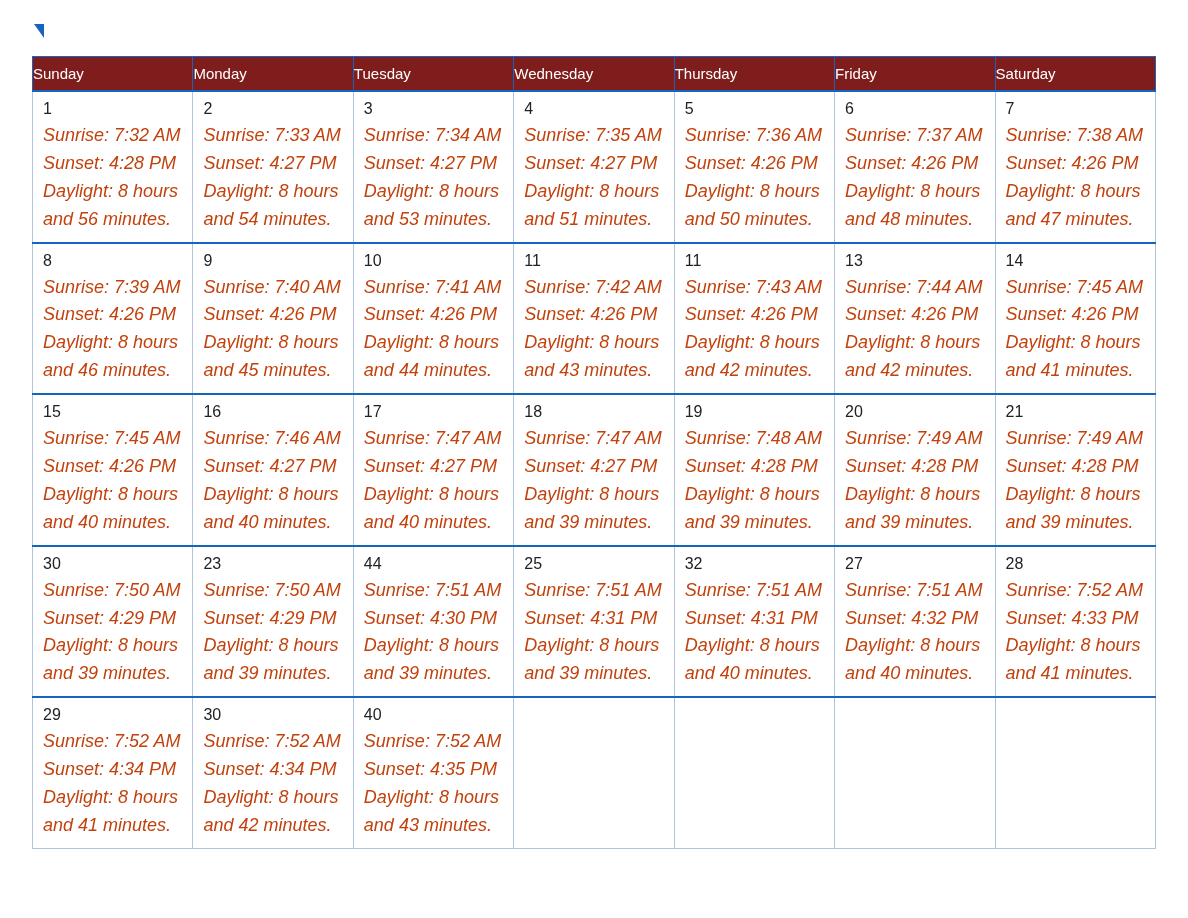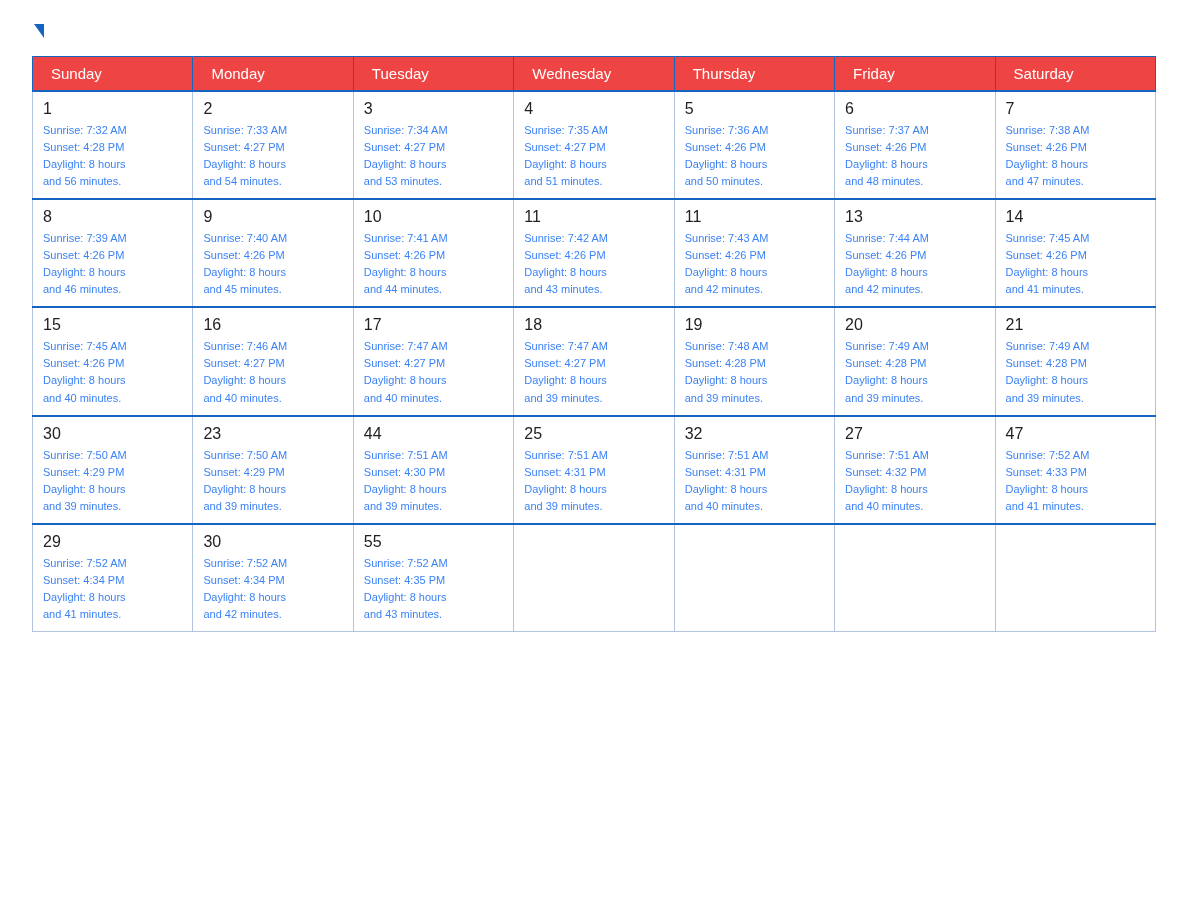--- a/index.html
+++ b/index.html
@@ -60,49 +60,50 @@
       font-size: 20px;
       color: #444;
       margin-top: 4px;
     }
     .calendar-table {
       width: 100%;
       border-collapse: collapse;
       border: 1.5px solid #1565c0;
     }
     .calendar-table th {
-      background-color: #ef4444;
+      background-color: #7f1d1d;
       color: #fff;
       font-size: 15px;
       font-weight: normal;
       text-align: left;
-      padding: 8px 18px;
+      padding: 8px 0;
       border: 1px solid #1565c0;
     }
     .calendar-table td {
       vertical-align: top;
       padding: 8px 10px;
       border: 1px solid #b0c4de;
       font-size: 13px;
       color: #222;
       background: #fff;
       width: calc(100% / 7);
       min-height: 110px;
     }
     .day-number {
       font-size: 16px;
       font-weight: normal;
       color: #222;
       display: block;
       margin-bottom: 4px;
     }
     .day-info {
-      font-size: 11px;
+      font-size: 18px;
       line-height: 1.55;
-      color: #3b82f6;
+      color: #c2410c;
+      font-style: italic;
     }
     .empty-cell {
       background: #fff;
     }
     tr.week-row td {
       border-top: 2px solid #1565c0;
     }
   </style>
 </head>
 <body>
@@ -245,35 +246,35 @@
       </td>
         <td>
         <span class="day-number">32</span>
         <span class="day-info">Sunrise: 7:51 AM<br>Sunset: 4:31 PM<br>Daylight: 8 hours<br>and 40 minutes.</span>
       </td>
         <td>
         <span class="day-number">27</span>
         <span class="day-info">Sunrise: 7:51 AM<br>Sunset: 4:32 PM<br>Daylight: 8 hours<br>and 40 minutes.</span>
       </td>
         <td>
-        <span class="day-number">47</span>
+        <span class="day-number">28</span>
         <span class="day-info">Sunrise: 7:52 AM<br>Sunset: 4:33 PM<br>Daylight: 8 hours<br>and 41 minutes.</span>
       </td>
       </tr>
       <tr class="week-row">
         <td>
         <span class="day-number">29</span>
         <span class="day-info">Sunrise: 7:52 AM<br>Sunset: 4:34 PM<br>Daylight: 8 hours<br>and 41 minutes.</span>
       </td>
         <td>
         <span class="day-number">30</span>
         <span class="day-info">Sunrise: 7:52 AM<br>Sunset: 4:34 PM<br>Daylight: 8 hours<br>and 42 minutes.</span>
       </td>
         <td>
-        <span class="day-number">55</span>
+        <span class="day-number">40</span>
         <span class="day-info">Sunrise: 7:52 AM<br>Sunset: 4:35 PM<br>Daylight: 8 hours<br>and 43 minutes.</span>
       </td>
         <td class="empty-cell"></td>
         <td class="empty-cell"></td>
         <td class="empty-cell"></td>
         <td class="empty-cell"></td>
       </tr>
     </tbody>
 </table>
 

